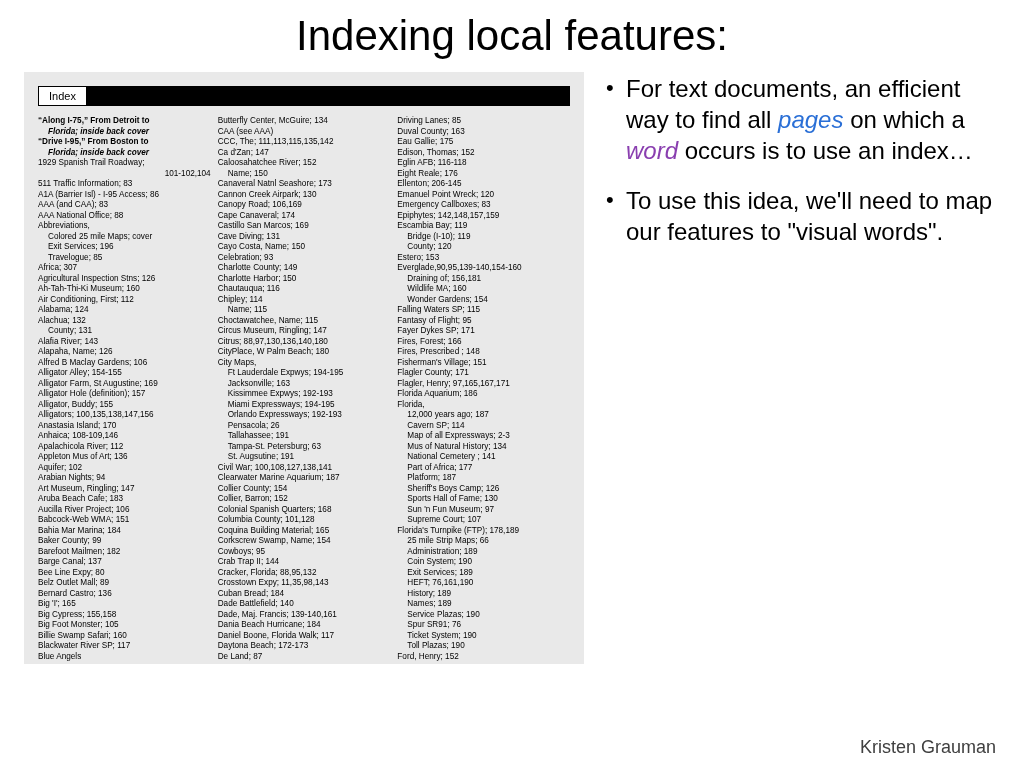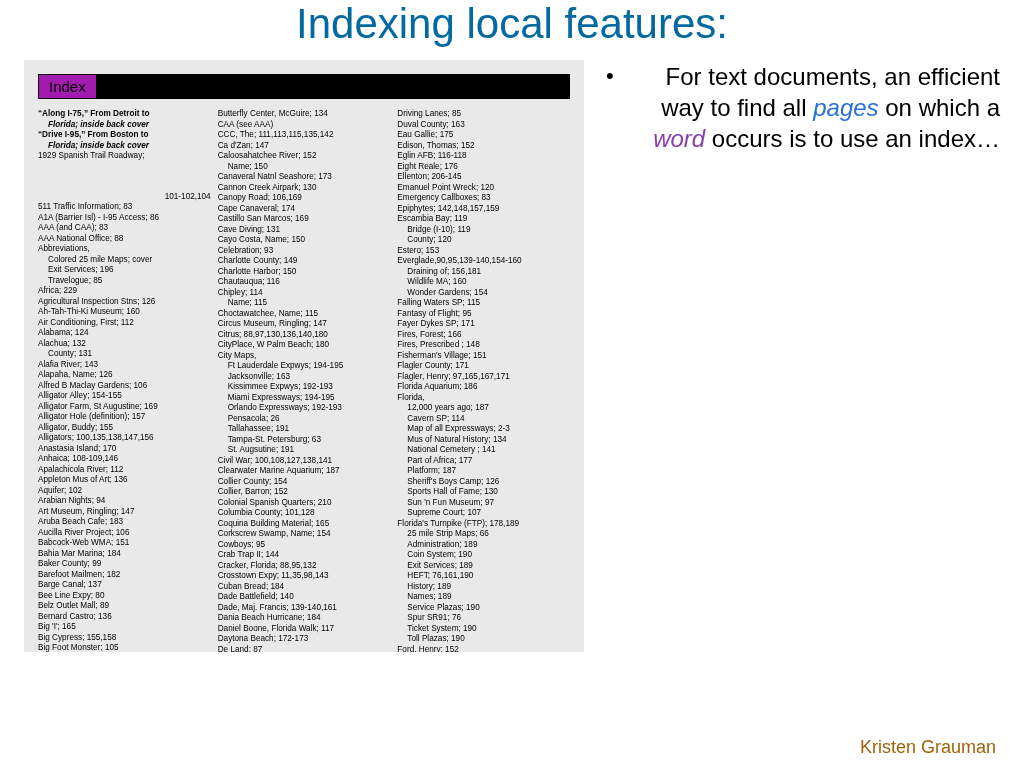--- a/index.html
+++ b/index.html
@@ -8,23 +8,23 @@
     height: 768px;
     background: #ffffff;
     font-family: Arial, Helvetica, sans-serif;
     overflow: hidden;
     position: relative;
   }
   .title {
     text-align: center;
     font-size: 42px;
     font-weight: 400;
-    padding-top: 0;
+    padding-top: 12px;
     line-height: 1.15;
-    color: #0369a1;
+    color: #000000;
   }
   .content {
     display: flex;
     padding: 12px 24px 0 24px;
     gap: 18px;
   }
   .index-page {
     width: 560px;
     background: #e9e9e9;
     padding: 14px 14px 8px 14px;
@@ -33,24 +33,24 @@
     color: #000;
     height: 592px;
     overflow: hidden;
   }
   .index-header-bar {
     display: flex;
     align-items: stretch;
     margin-bottom: 10px;
   }
   .index-header-label {
-    background: #a21caf;
+    background: #ffffff;
     border: 1px solid #000;
     padding: 2px 10px;
-    font-size: 15px;
+    font-size: 11px;
     font-weight: 400;
   }
   .index-header-rest {
     flex: 1;
     background: #000;
   }
   .index-cols {
     display: flex;
     gap: 7px;
   }
@@ -68,21 +68,20 @@
     overflow: hidden;
   }
   .boldq { font-weight: bold; }
   .ital { font-style: italic; font-weight: bold; }
   .bullets {
     flex: 1;
     font-size: 24px;
     line-height: 1.28;
     color: #000;
     padding-top: 2px;
-    text-align: right;
   }
   .bullets ul {
     list-style: none;
   }
   .bullets li {
     margin-bottom: 20px;
     padding-left: 24px;
     position: relative;
   }
   .bullets li::before {
@@ -92,21 +91,21 @@
     top: 0;
     font-size: 22px;
   }
   .hl-blue { color: #2a6fd6; font-style: italic; }
   .hl-purple { color: #8a3fb0; font-style: italic; }
   .attribution {
     position: absolute;
     right: 28px;
     bottom: 10px;
     font-size: 18px;
-    color: #a16207;
+    color: #404040;
   }
 </style>
 </head>
 <body>
 
 <div class="title">
   <span>Indexing local features:</span><br>
 </div>
 
 <div class="content">
@@ -116,30 +115,30 @@
       <div class="index-header-label">Index</div>
       <div class="index-header-rest"></div>
     </div>
     <div class="index-cols">
       <div class="index-col">
           <div class="index-entry boldq">“Along I-75,” From Detroit to</div>
           <div class="index-sub ital">Florida;  inside back cover</div>
           <div class="index-entry boldq">“Drive I-95,” From Boston to</div>
           <div class="index-sub ital">Florida;  inside back cover</div>
           <div class="index-entry">1929 Spanish Trail Roadway;</div>
-          <div class="index-sub" style="text-align: right; margin-top: 30px;">101-102,104</div>
+          <div class="index-sub" style="text-align: right;">101-102,104</div>
           <div class="index-entry">511 Traffic Information; 83</div>
           <div class="index-entry">A1A (Barrier Isl) - I-95 Access; 86</div>
           <div class="index-entry">AAA (and CAA); 83</div>
           <div class="index-entry">AAA National Office; 88</div>
           <div class="index-entry">Abbreviations,</div>
           <div class="index-sub">Colored 25 mile Maps; cover</div>
           <div class="index-sub">Exit Services; 196</div>
           <div class="index-sub">Travelogue; 85</div>
-          <div class="index-entry">Africa; 229</div>
+          <div class="index-entry">Africa; 307</div>
           <div class="index-entry">Agricultural Inspection Stns; 126</div>
           <div class="index-entry">Ah-Tah-Thi-Ki Museum; 160</div>
           <div class="index-entry">Air Conditioning, First; 112</div>
           <div class="index-entry">Alabama; 124</div>
           <div class="index-entry">Alachua; 132</div>
           <div class="index-sub">County; 131</div>
           <div class="index-entry">Alafia River; 143</div>
           <div class="index-entry">Alapaha, Name; 126</div>
           <div class="index-entry">Alfred B Maclay Gardens; 106</div>
           <div class="index-entry">Alligator Alley; 154-155</div>
@@ -202,21 +201,21 @@
           <div class="index-sub">Miami Expressways; 194-195</div>
           <div class="index-sub">Orlando Expressways; 192-193</div>
           <div class="index-sub">Pensacola; 26</div>
           <div class="index-sub">Tallahassee; 191</div>
           <div class="index-sub">Tampa-St. Petersburg; 63</div>
           <div class="index-sub">St. Augsutine; 191</div>
           <div class="index-entry">Civil War; 100,108,127,138,141</div>
           <div class="index-entry">Clearwater Marine Aquarium; 187</div>
           <div class="index-entry">Collier County; 154</div>
           <div class="index-entry">Collier, Barron; 152</div>
-          <div class="index-entry">Colonial Spanish Quarters; 210</div>
+          <div class="index-entry">Colonial Spanish Quarters; 168</div>
           <div class="index-entry">Columbia County; 101,128</div>
           <div class="index-entry">Coquina Building Material; 165</div>
           <div class="index-entry">Corkscrew Swamp, Name; 154</div>
           <div class="index-entry">Cowboys; 95</div>
           <div class="index-entry">Crab Trap II; 144</div>
           <div class="index-entry">Cracker, Florida; 88,95,132</div>
           <div class="index-entry">Crosstown Expy; 11,35,98,143</div>
           <div class="index-entry">Cuban Bread; 184</div>
           <div class="index-entry">Dade Battlefield; 140</div>
           <div class="index-entry">Dade, Maj. Francis; 139-140,161</div>
@@ -278,18 +277,19 @@
           <div class="index-sub">Ticket System; 190</div>
           <div class="index-sub">Toll Plazas; 190</div>
           <div class="index-entry">Ford, Henry; 152</div>
         </div>
     </div>
   </div>
 
   <div class="bullets">
     <ul>
       <li><span>For text documents, an efficient way to find all </span><span class="hl-blue">pages</span><span> on which a </span><span class="hl-purple">word</span><span> occurs is to use an index…</span></li>
+      <li><span>To use this idea, we'll need to map our features to "visual words".</span></li>
     </ul>
   </div>
 
 </div>
 
 <div class="attribution">Kristen Grauman</div>
 
 </body></html>

